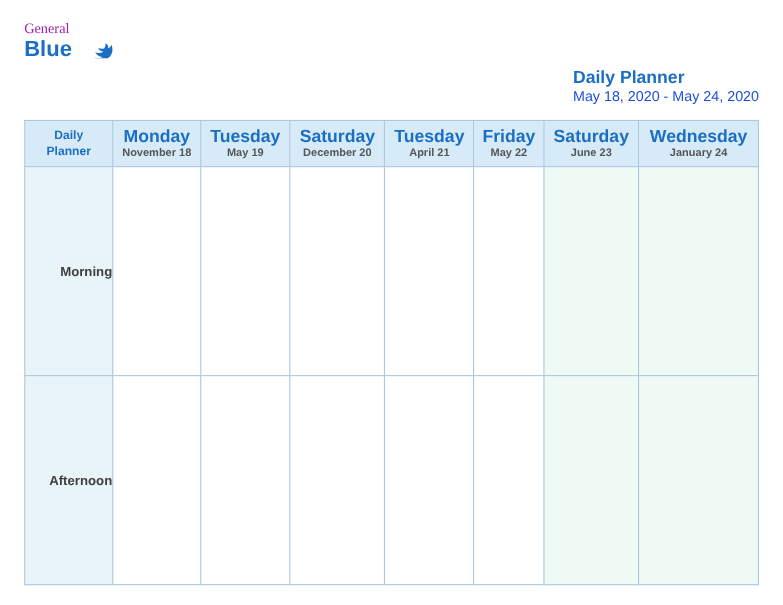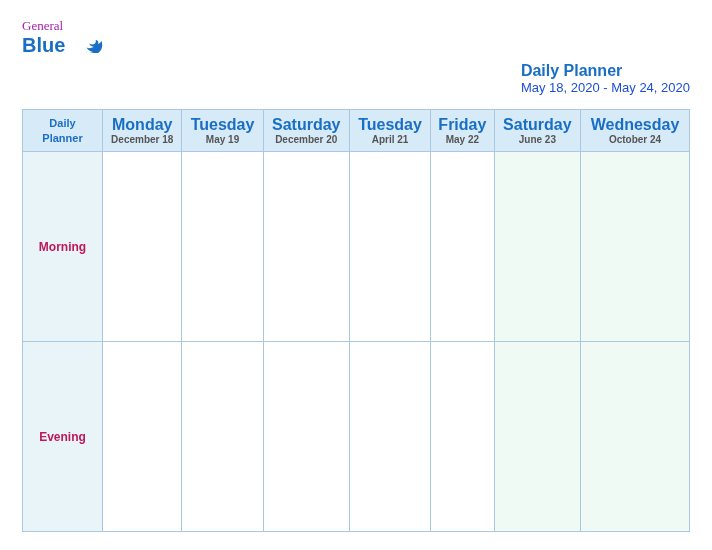--- a/index.html
+++ b/index.html
@@ -83,23 +83,24 @@
     .header-row th.row-label-header {
       font-size: 11px;
       font-weight: bold;
       color: #1a6fc4;
       line-height: 1.3;
     }
     .time-row td.time-label {
       background: #e8f4f8;
       font-size: 12px;
       font-weight: bold;
-      color: #be185d;
+      color: #404040;
       width: 80px;
       min-width: 80px;
+      text-align: right;
     }
     .time-row td.day-cell {
       background: #fff;
       height: 110px;
     }
     .time-row td.weekend-cell {
       background: #f0faf5;
     }
   </style>
 </head>
@@ -123,21 +124,21 @@
 
 <table class="calendar-table">
   <thead>
     <tr class="header-row">
       <th class="row-label-header">
         <span>Daily</span><br>
         <span>Planner</span>
       </th>
       <th>
         <span class="day-name">Monday</span>
-        <span class="day-date">December 18</span>
+        <span class="day-date">November 18</span>
       </th>
       <th>
         <span class="day-name">Tuesday</span>
         <span class="day-date">May 19</span>
       </th>
       <th>
         <span class="day-name">Saturday</span>
         <span class="day-date">December 20</span>
       </th>
       <th>
@@ -147,37 +148,37 @@
       <th>
         <span class="day-name">Friday</span>
         <span class="day-date">May 22</span>
       </th>
       <th>
         <span class="day-name">Saturday</span>
         <span class="day-date">June 23</span>
       </th>
       <th>
         <span class="day-name">Wednesday</span>
-        <span class="day-date">October 24</span>
+        <span class="day-date">January 24</span>
       </th>
     </tr>
   </thead>
   <tbody>
     <tr class="time-row">
       <td class="time-label">Morning</td>
       <td class="day-cell"></td>
       <td class="day-cell"></td>
       <td class="day-cell"></td>
       <td class="day-cell"></td>
       <td class="day-cell"></td>
       <td class="day-cell weekend-cell"></td>
       <td class="day-cell weekend-cell"></td>
     </tr>
     <tr class="time-row">
-      <td class="time-label">Evening</td>
+      <td class="time-label">Afternoon</td>
       <td class="day-cell"></td>
       <td class="day-cell"></td>
       <td class="day-cell"></td>
       <td class="day-cell"></td>
       <td class="day-cell"></td>
       <td class="day-cell weekend-cell"></td>
       <td class="day-cell weekend-cell"></td>
     </tr>
   </tbody>
 </table>

